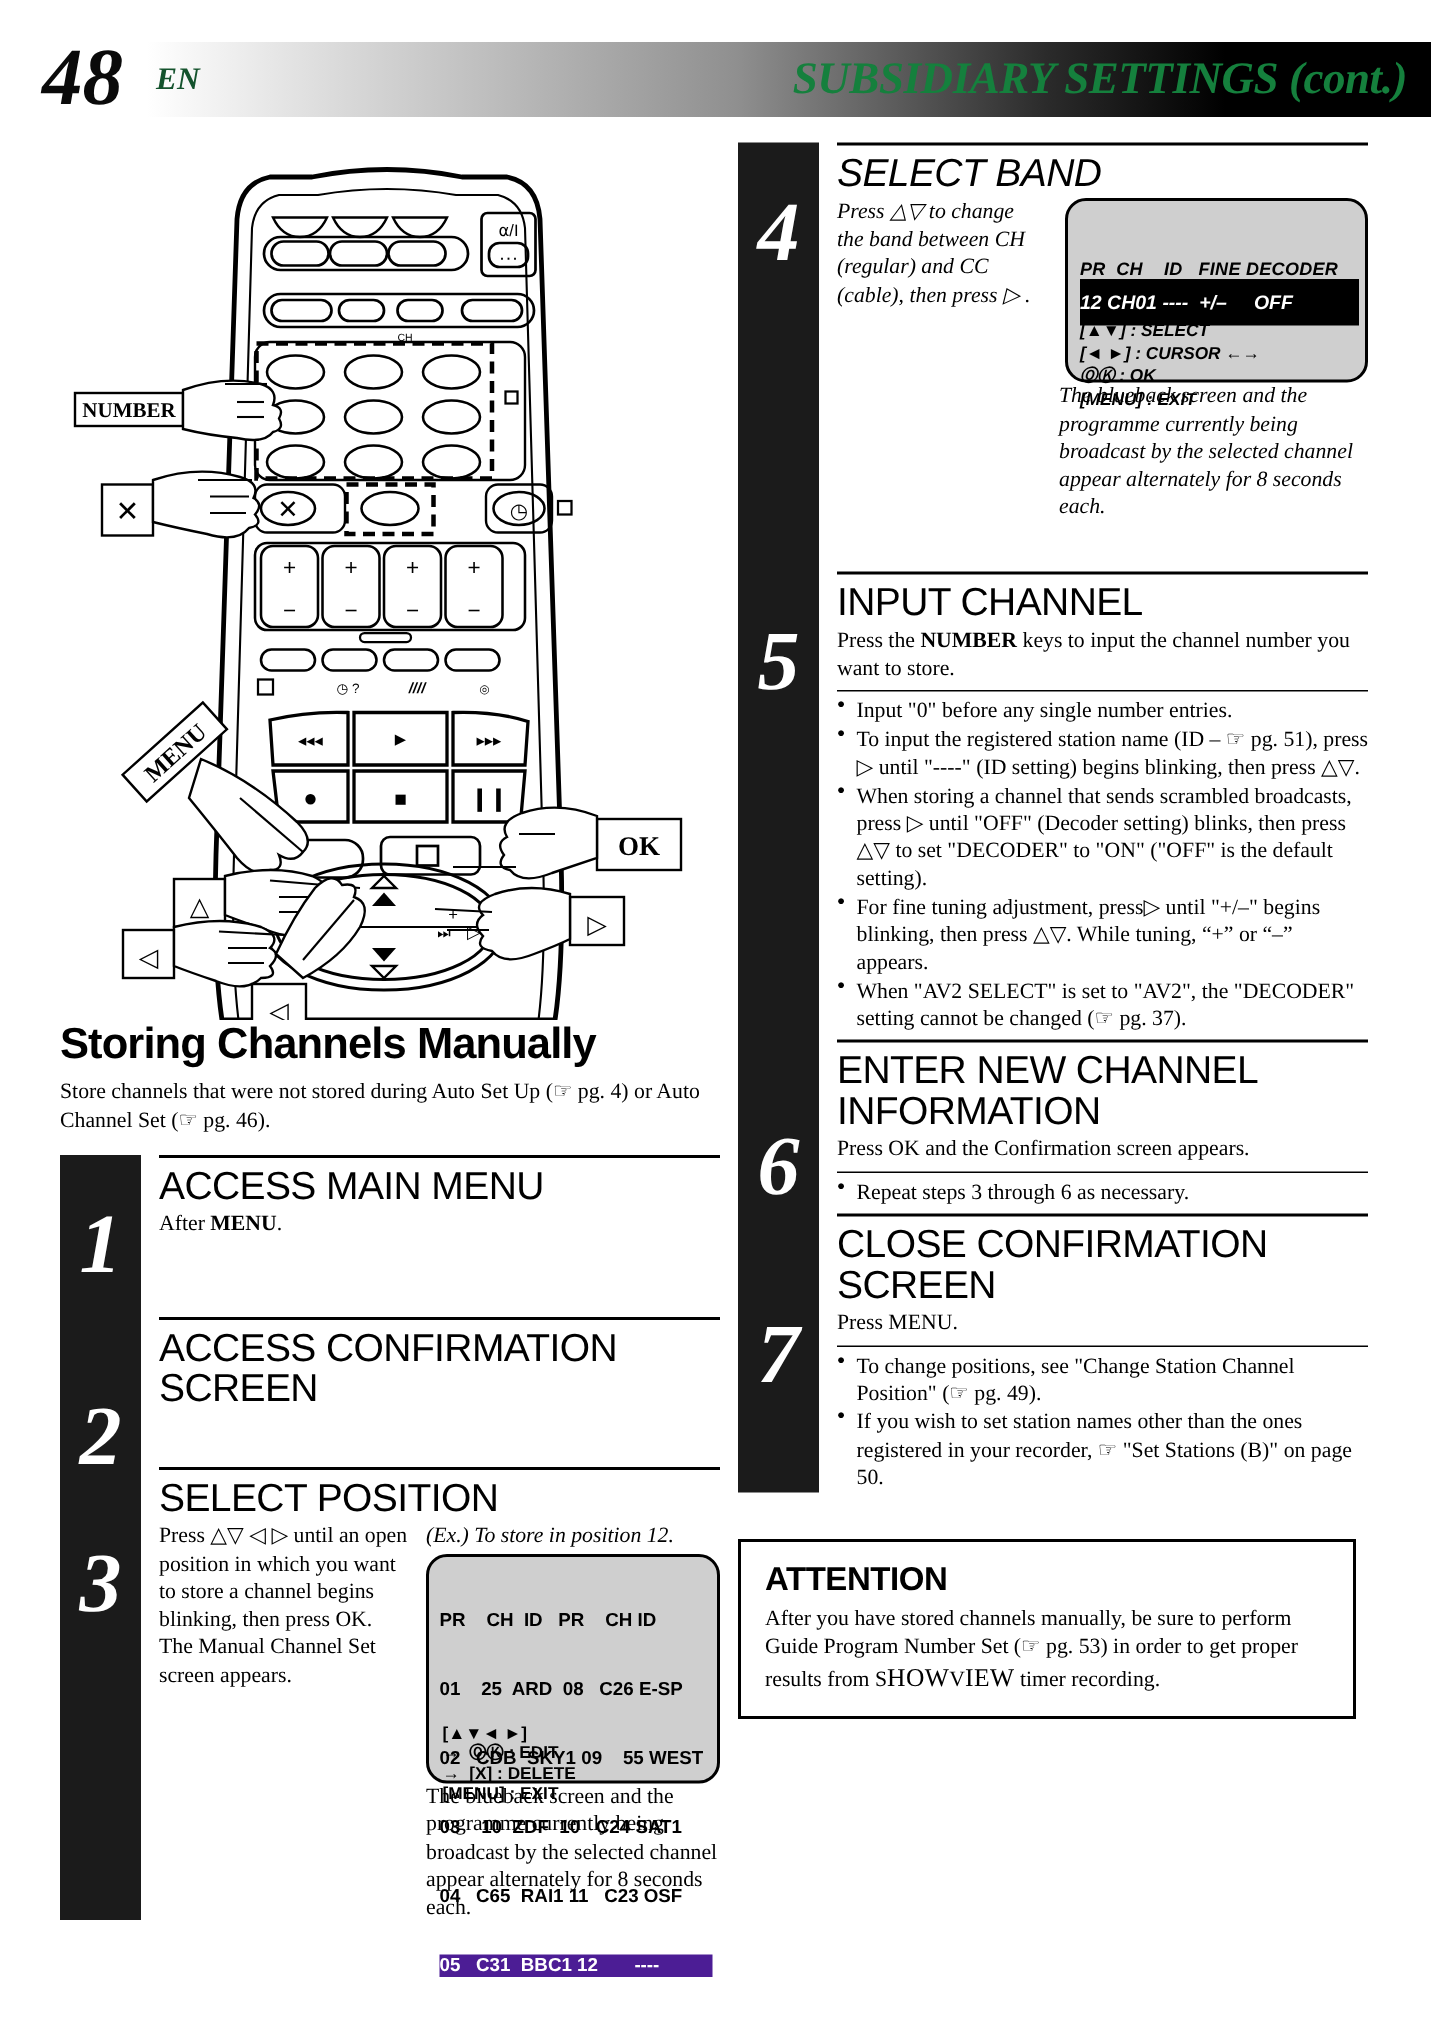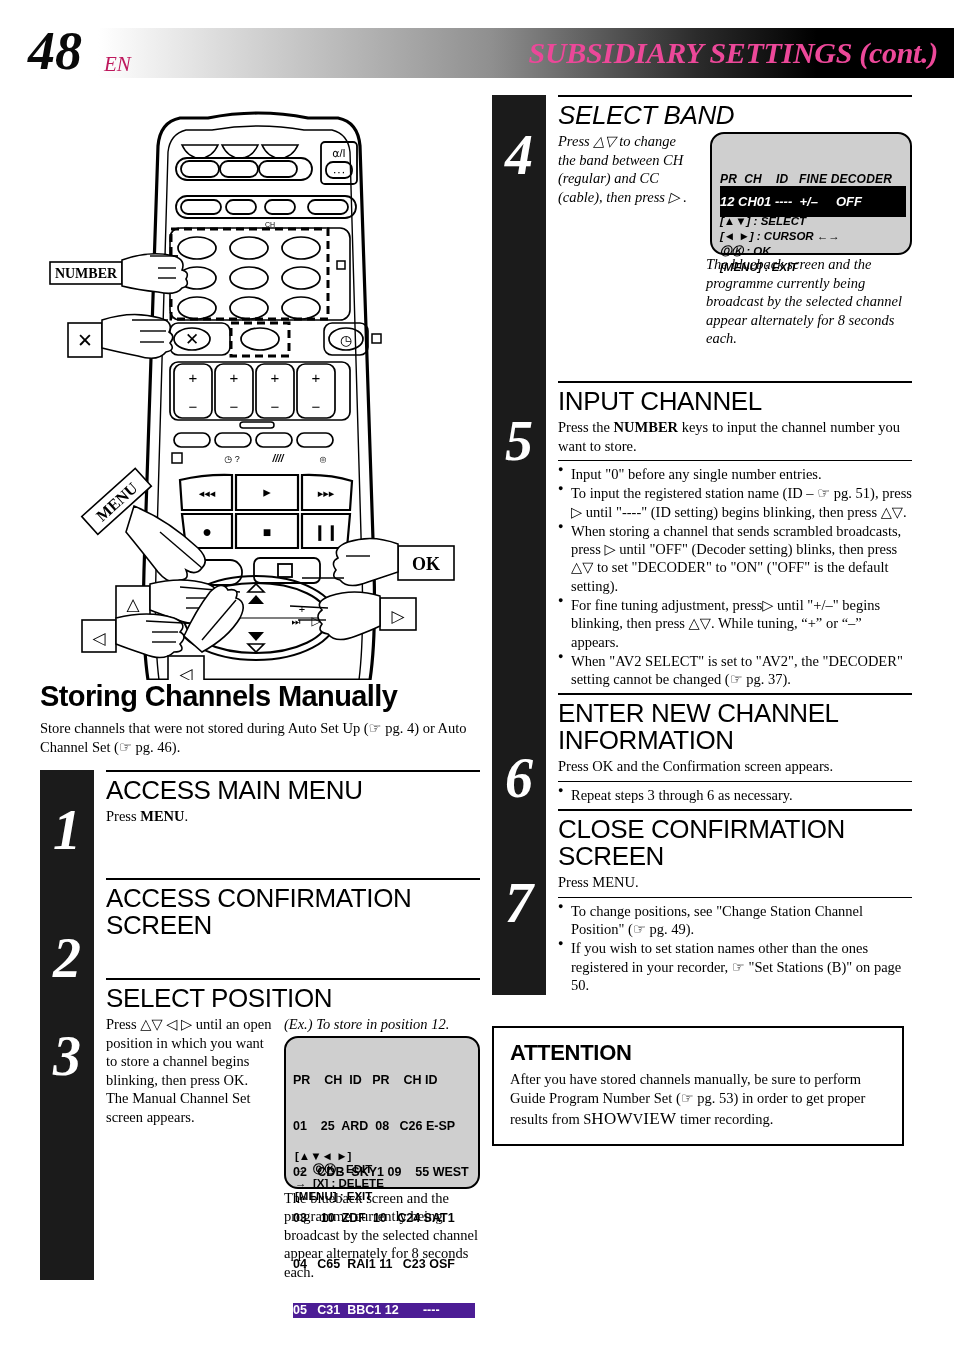--- a/index.html
+++ b/index.html
@@ -16,38 +16,38 @@
   
   .page-header {
     position: absolute; left: 0; top: 28px; width: 954px; height: 54px;
   }
   .hdr-gradient {
     position: absolute; left: 98px; top: 0; width: 856px; height: 50px;
     background: linear-gradient(to right, #ffffff 0%, #dcdcdc 14%, #8f8f8f 46%, #2b2b2b 70%, #000000 84%, #000000 100%);
   }
   .hdr-title {
     position: absolute; right: 16px; top: 8px;
-    color: #ec4899;
+    color: #15803d;
     font-family: "Liberation Serif", serif;
     font-style: italic; font-weight: bold;
     font-size: 30px; letter-spacing: -0.3px;
     white-space: nowrap;
   }
   .hdr-pageno {
     position: absolute; left: 28px; top: -4px;
     font-family: "Liberation Serif", serif;
     font-style: italic; font-weight: bold;
     font-size: 54px; line-height: 54px;
     color: #0a0a0a;
   }
   .hdr-lang {
-    position: absolute; left: 104px; top: 24px;
-    font-family: "Liberation Serif", serif;
-    font-style: italic; font-weight: normal;
-    font-size: 21px; color: #be185d;
+    position: absolute; left: 104px; top: 12px;
+    font-family: "Liberation Serif", serif;
+    font-style: italic; font-weight: bold;
+    font-size: 21px; color: #14532d;
   }
 
   
   .col-left { position: absolute; left: 40px; top: 100px; width: 440px; }
   .col-right { position: absolute; left: 492px; top: 95px; width: 420px; }
 
   
   .remote-wrap { position: relative; width: 440px; height: 580px; }
 
   
@@ -421,21 +421,21 @@
   <div class="steps" style="min-height:510px;">
     <div class="stepbar" style="height:510px;"></div>
     <div class="stepnum" style="top:32px;">1</div>
     <div class="stepnum" style="top:160px;">2</div>
     <div class="stepnum" style="top:258px;">3</div>
 
     <div class="step-body">
 
       <div class="step" style="min-height:108px;">
         <h2>ACCESS MAIN MENU</h2>
-        <p><span>Press </span><b>MENU</b><span>.</span></p>
+        <p><span>After </span><b>MENU</b><span>.</span></p>
       </div>
 
       <div class="step" style="min-height:100px;">
         <h2>ACCESS CONFIRMATION SCREEN</h2>
       </div>
 
       <div class="step">
         <h2>SELECT POSITION</h2>
         <div class="twocol">
           <div class="lt">

